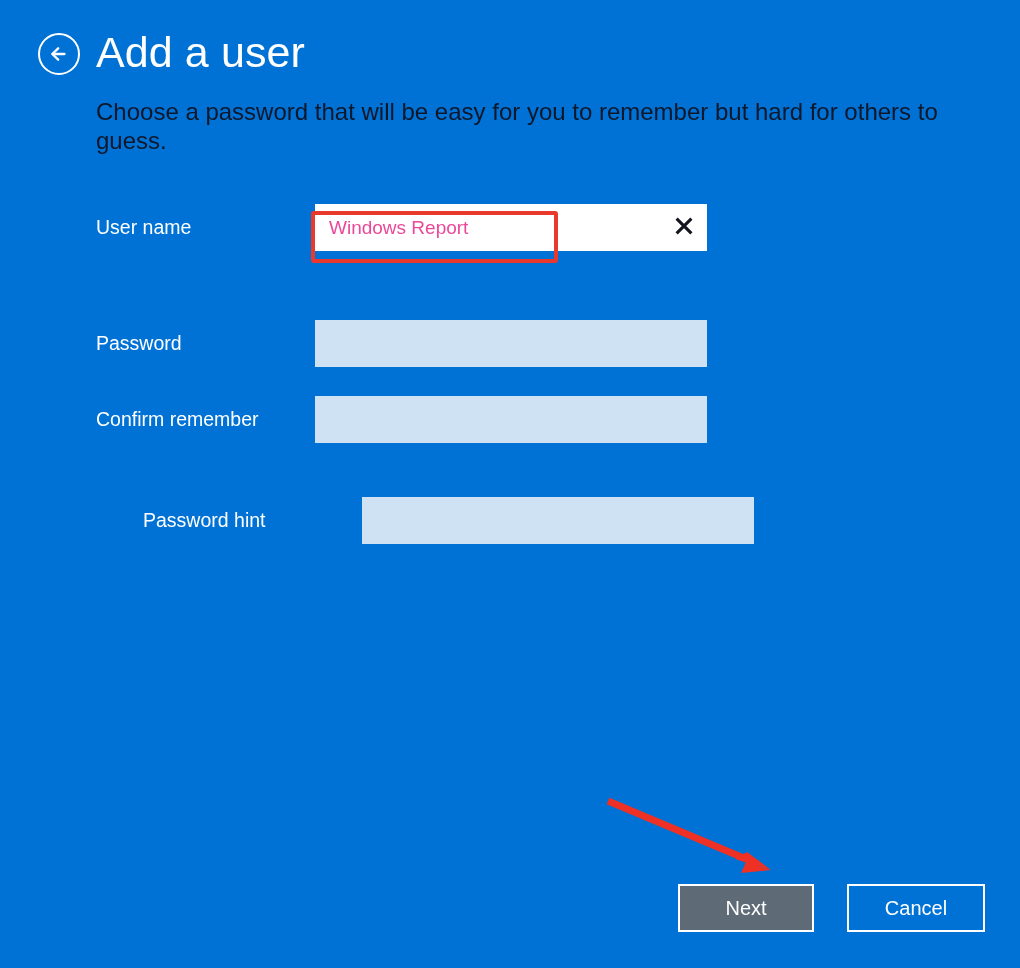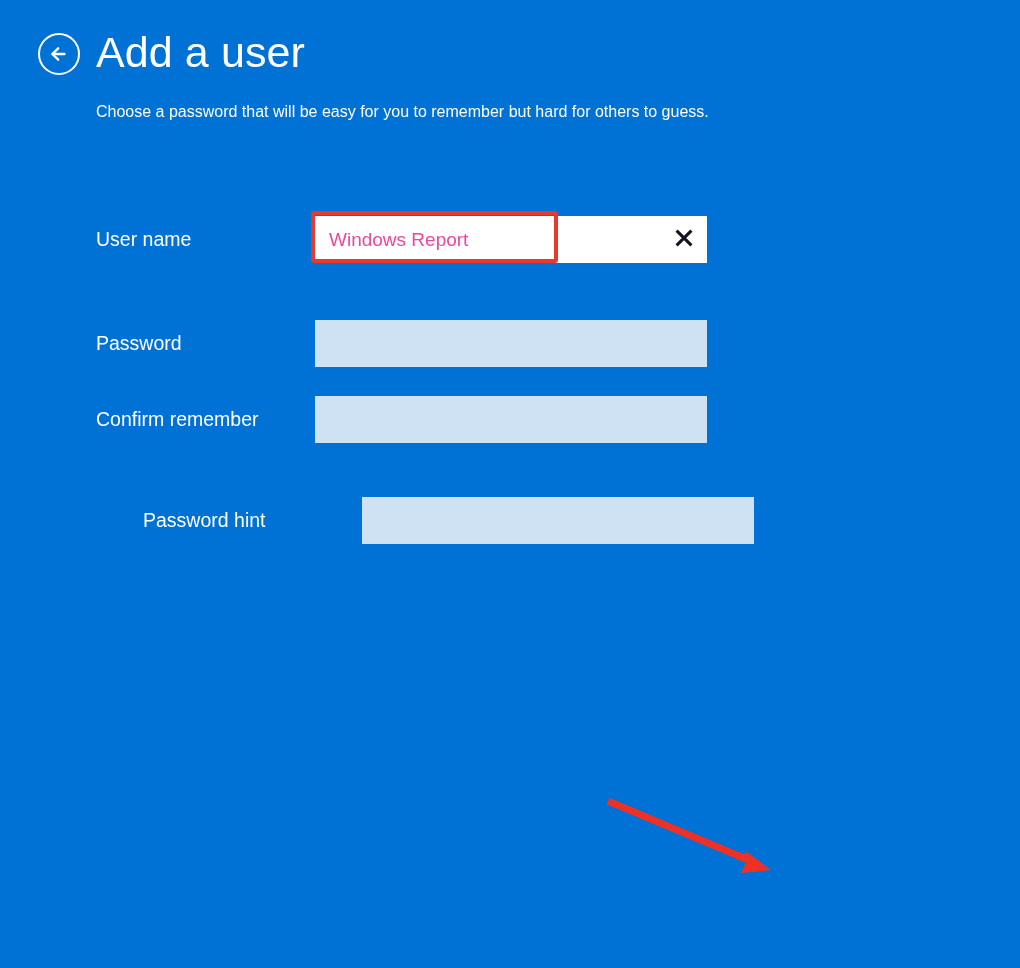--- a/index.html
+++ b/index.html
@@ -45,23 +45,23 @@
     color: #ffffff;
     letter-spacing: 0.1px;
     line-height: 48px;
     white-space: nowrap;
   }
   #subtitle {
     position: absolute;
     left: 96px;
     top: 97px;
     width: 870px;
-    font-size: 16px;
+    font-size: 24px;
     font-weight: 400;
-    color: #ffffff;
+    color: #0f172a;
     line-height: 29px;
   }
   #subtitle .line { display: block; }
 
   
   #form {
     position: absolute;
     left: 0;
     top: 200px;
     width: 1020px;
@@ -187,21 +187,21 @@
 
     <div id="page-title">Add a user</div>
 
     <div id="subtitle">
       <span class="line">Choose a password that will be easy for you to remember but hard for others to guess.</span>
     </div>
   </div>
 
   <div id="form">
 
-    <div class="field-row" style="top:16px;">
+    <div class="field-row" style="top:4px;">
       <div class="field-label">User name</div>
       <input class="field-input filled" type="text" value="Windows Report" style="">
       <div class="clear-icon">
         <span>
           <svg width="22" height="22" viewBox="0 0 22 22">
             <path d="M3.6 3.6 L18.4 18.4 M18.4 3.6 L3.6 18.4" stroke="#15151f" stroke-width="3.1" stroke-linecap="butt"></path>
           </svg>
         </span>
       </div>
     </div>
@@ -215,20 +215,28 @@
       <div class="field-label">Confirm remember</div>
       <input class="field-input" type="password" value="" style="">
     </div>
 
     <div class="field-row" style="top:297px;margin-left:47px;">
       <div class="field-label">Password hint</div>
       <input class="field-input" type="text" value="" style="">
     </div>
   </div>
 
+  <div id="footer">
+    <div id="next-button" class="dlg-button">
+      <span>Next</span>
+    </div>
+    <div id="cancel-button" class="dlg-button">
+      <span>Cancel</span>
+    </div>
+  </div>
 
   <div id="highlight-box"></div>
 
   <div id="arrow-annotation">
     <svg width="190" height="95" viewBox="0 0 190 95">
       <path d="M13 11 L163 74" stroke="#ee3124" stroke-width="7" stroke-linecap="butt" fill="none"></path>
       <path d="M176 80 L140 69 L152 62 Z" fill="#ee3124"></path>
       <path d="M176 80 L146 83 L151 72 Z" fill="#ee3124"></path>
     </svg>
   </div>

